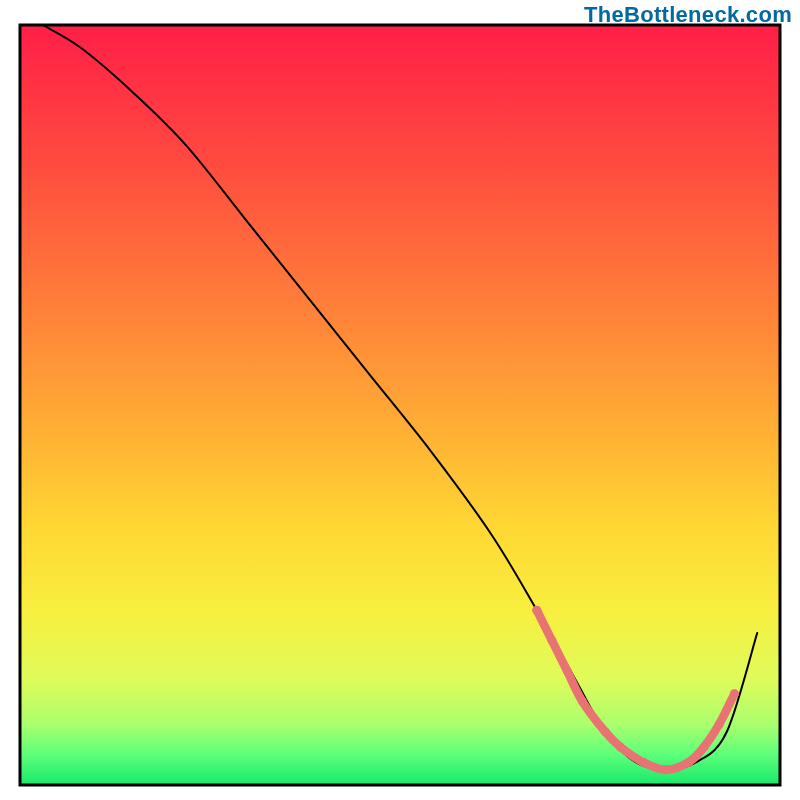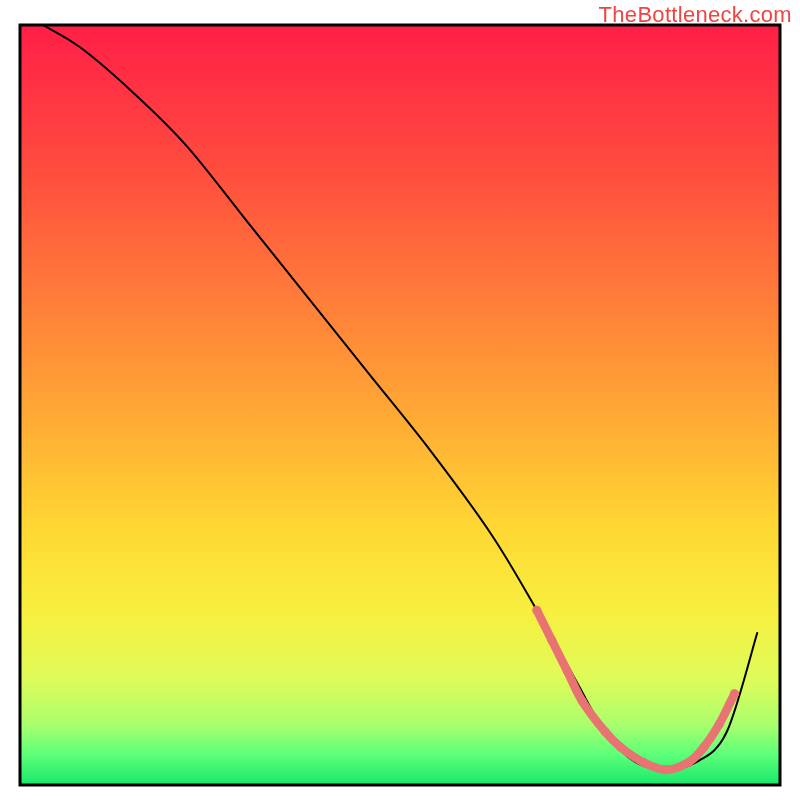--- a/index.html
+++ b/index.html
@@ -14,22 +14,22 @@
   .stage {
     position: relative;
     width: 800px;
     height: 800px;
   }
   .watermark {
     position: absolute;
     top: 2px;
     right: 8px;
     font-size: 22px;
-    font-weight: 400;
-    color: #ef4444;
+    font-weight: 700;
+    color: #0369a1;
     letter-spacing: 0.3px;
     z-index: 10;
   }
   svg.plot {
     position: absolute;
     left: 0;
     top: 0;
     width: 800px;
     height: 800px;
     display: block;

